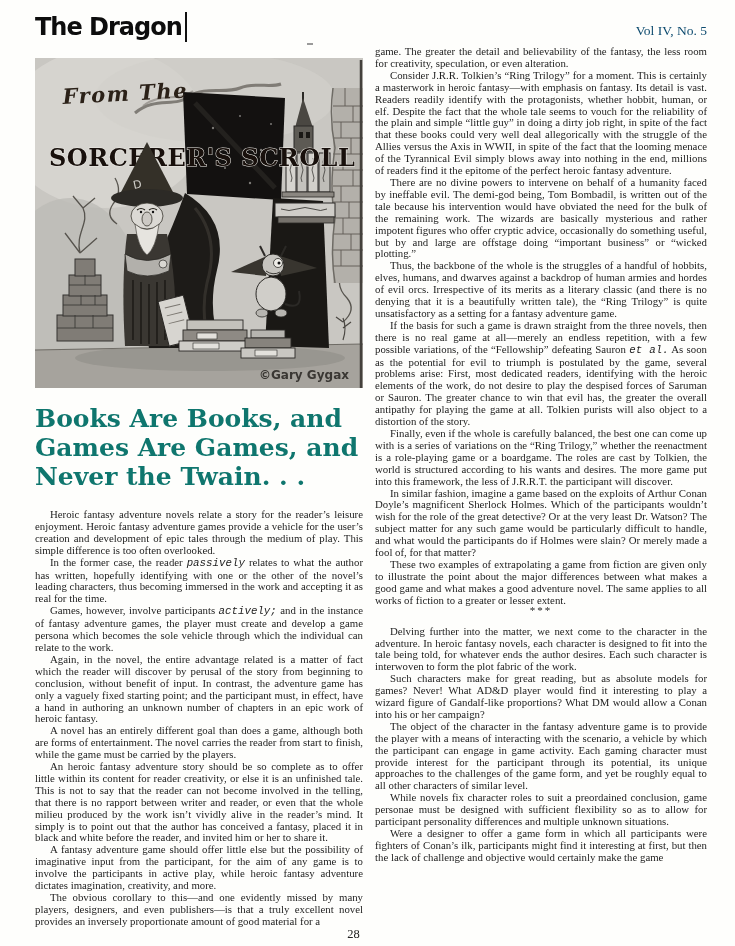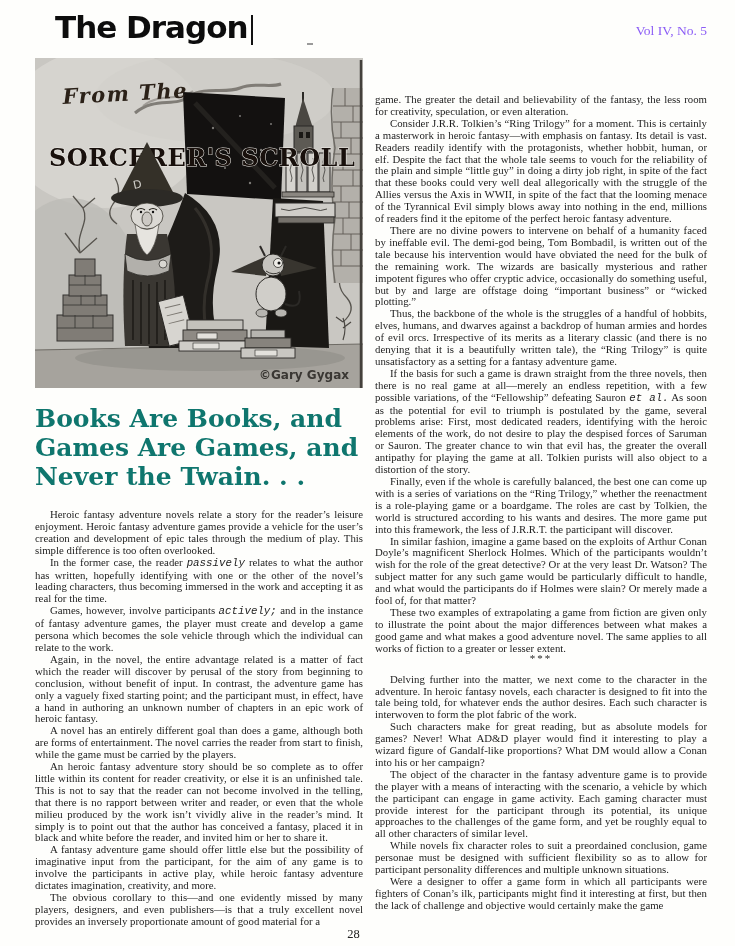--- a/index.html
+++ b/index.html
@@ -5,39 +5,39 @@
   html,body{margin:0;padding:0;}
   body{
     width:735px;height:946px;background:#b0aeb0;
     font-family:"Liberation Serif", serif;color:#1c1c1c;
   }
   .page{
     position:relative;width:735px;height:946px;background:#fefefc;overflow:hidden;
   }
   
   .hdr{position:absolute;top:12px;left:35px;right:28px;display:flex;justify-content:space-between;align-items:flex-start;}
-  .logo{font-family:"DejaVu Sans",sans-serif;font-weight:bold;font-size:31px;letter-spacing:-1px;color:#0d0d0d;line-height:30px;margin-left:20px;}
+  .logo{font-family:"DejaVu Sans",sans-serif;font-weight:bold;font-size:24px;letter-spacing:-1px;color:#0d0d0d;line-height:30px;}
   .logo-bar{display:inline-block;width:2px;height:30px;background:#111;margin-left:3px;vertical-align:-7px;}
-  .issue{font-size:13.5px;padding-top:11px;color:#8b5cf6;}
+  .issue{font-size:13.5px;padding-top:11px;color:#0c4a6e;}
   .hdr-tick{position:absolute;top:43px;left:307px;width:6px;height:2px;background:#9a9a9a;}
   
   .columns{position:absolute;top:46px;left:35px;right:28px;bottom:22px;display:flex;gap:12px;}
   .col-left{width:328px;flex:0 0 328px;}
   .col-right{flex:1;min-width:0;border-left:1px solid #d9d9d6;padding-left:0;margin-left:0;border:none;}
   
   figure.illus{margin:12px 0 0 0;position:relative;}
   figure.illus svg{display:block;}
   
   h1.headline{margin:16px 0 18px 0;font-family:"DejaVu Serif","Liberation Serif",serif;
     font-weight:bold;font-size:25px;line-height:29px;color:#0f766e;letter-spacing:0;}
   h1.headline span{display:block;white-space:nowrap;}
   
   .body p{margin:0;text-indent:15px;text-align:justify;font-size:10.8px;line-height:11.9px;color:#1d1d1d;}
   .body p i{font-style:italic;font-family:Liberation Mono, monospace;}
-  #right-col-upper p:first-child{text-indent:0;margin-top:48px;}
+  #right-col-upper p:first-child{text-indent:0;}
   .divider{text-align:center;font-size:11px;line-height:9px;letter-spacing:2px;color:#1d1d1d;margin:-1px 0 11px 0;}
   
   .ftr{position:absolute;bottom:4px;left:0;right:0;text-align:center;font-size:12.5px;color:#222;}
   .ftr span{position:relative;left:-14px;}
 </style>
 </head>
 <body>
 
 <div class="page">
 

